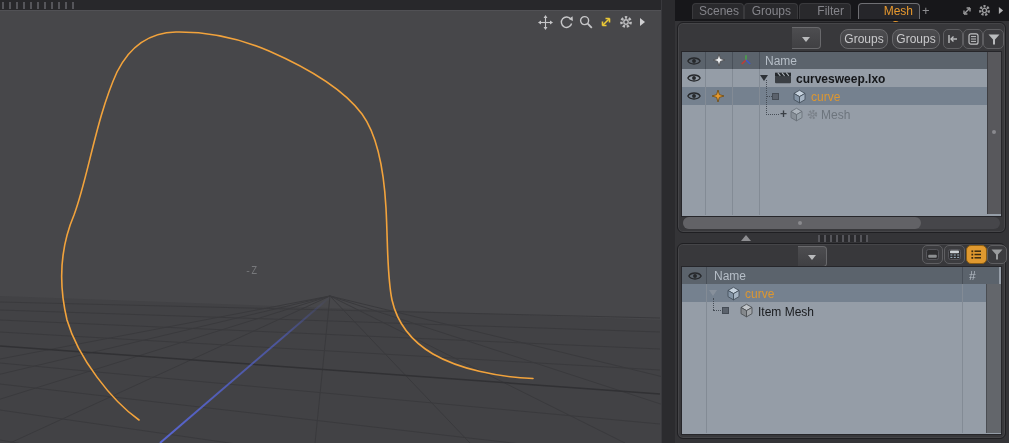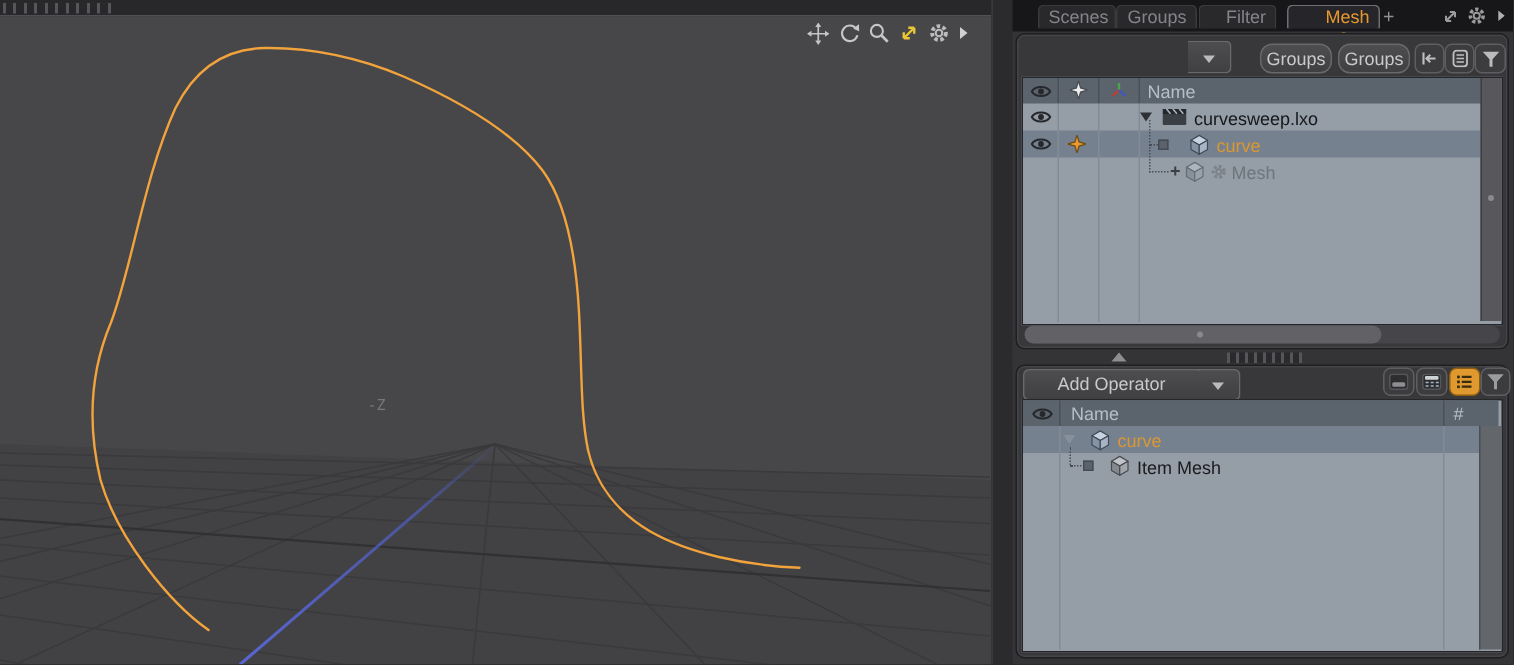--- a/index.html
+++ b/index.html
@@ -236,21 +236,21 @@
   <svg class="abs" style="left:687px;top:73px" width="14" height="10" viewBox="0 0 13 9">
     <path d="M.8 4.5 C3 .8 10 .8 12.2 4.5 C10 8.2 3 8.2 .8 4.5 Z" fill="none" stroke="#26282b" stroke-width="1.3"></path>
     <circle cx="6.5" cy="4.5" r="1.8" fill="#26282b"></circle>
   </svg>
   <div class="abs tri-down" style="left:760px;top:75px"></div>
   <svg class="abs" style="left:775px;top:72px" width="16" height="12" viewBox="0 0 15 11">
     <rect x="0" y="3.5" width="15" height="7" rx="1" fill="#3b3f44"></rect>
     <rect x="0" y="0.5" width="15" height="3.2" fill="#24282c"></rect>
     <path d="M2.5 0.5 L5 3.5 M6.5 0.5 L9 3.5 M10.5 0.5 L13 3.5" stroke="#a9b0b6" stroke-width="1"></path>
   </svg>
-  <span class="t-label" style="left:796px;top:72px;color:#15171a;font-weight:normal">curvesweep.lxo</span>
+  <span class="t-label" style="left:796px;top:72px;color:#15171a;font-weight:bold">curvesweep.lxo</span>
 
   <svg class="abs" style="left:687px;top:91px" width="14" height="10" viewBox="0 0 13 9">
     <path d="M.8 4.5 C3 .8 10 .8 12.2 4.5 C10 8.2 3 8.2 .8 4.5 Z" fill="none" stroke="#26282b" stroke-width="1.3"></path>
     <circle cx="6.5" cy="4.5" r="1.8" fill="#26282b"></circle>
   </svg>
   <svg class="abs" style="left:712px;top:90px" width="12" height="12" viewBox="0 0 12 12">
     <polygon points="6,0 7.4,4.6 12,6 7.4,7.4 6,12 4.6,7.4 0,6 4.6,4.6" fill="#e59a30" stroke="#6e4a12" stroke-width="0.8"></polygon>
   </svg>
   <div class="dotv" style="left:766px;top:80px;height:35px"></div>
   <div class="doth" style="left:766px;top:96px;width:8px"></div>
@@ -287,21 +287,20 @@
     <div class="sb-thumb" style="left:0;top:0;width:238px;height:12px"></div>
     <div class="sb-dot" style="left:115px;top:4px"></div>
   </div>
 
   <div class="abs hdivider"></div>
   <div class="abs tri-up" style="left:741px;top:235px"></div>
   <div class="abs hdiv-grip"></div>
 
   <div class="abs panel" style="left:677px;top:243px;width:327px;height:194px"></div>
 
-  <div class="abs btn main" style="left:682px;top:246px;width:116px;height:19px;line-height:19px">Add Operator</div>
   <div class="abs btn drop" style="left:798px;top:246px;width:28px;height:19px;line-height:19px"><span class="caret"></span></div>
 
   <div class="iconbtn abs" style="left:922px;top:245px;width:19px;height:17px">
     <svg width="13" height="11" viewBox="0 0 13 11">
       <rect x="0.5" y="0.5" width="12" height="10" rx="2" fill="#2e2e30" stroke="#55555a"></rect>
       <rect x="2.2" y="5.8" width="8.6" height="3" rx="1" fill="#8c8e90"></rect>
     </svg>
   </div>
   <div class="iconbtn abs" style="left:944px;top:245px;width:19px;height:17px">
     <svg width="13" height="11" viewBox="0 0 13 11">

